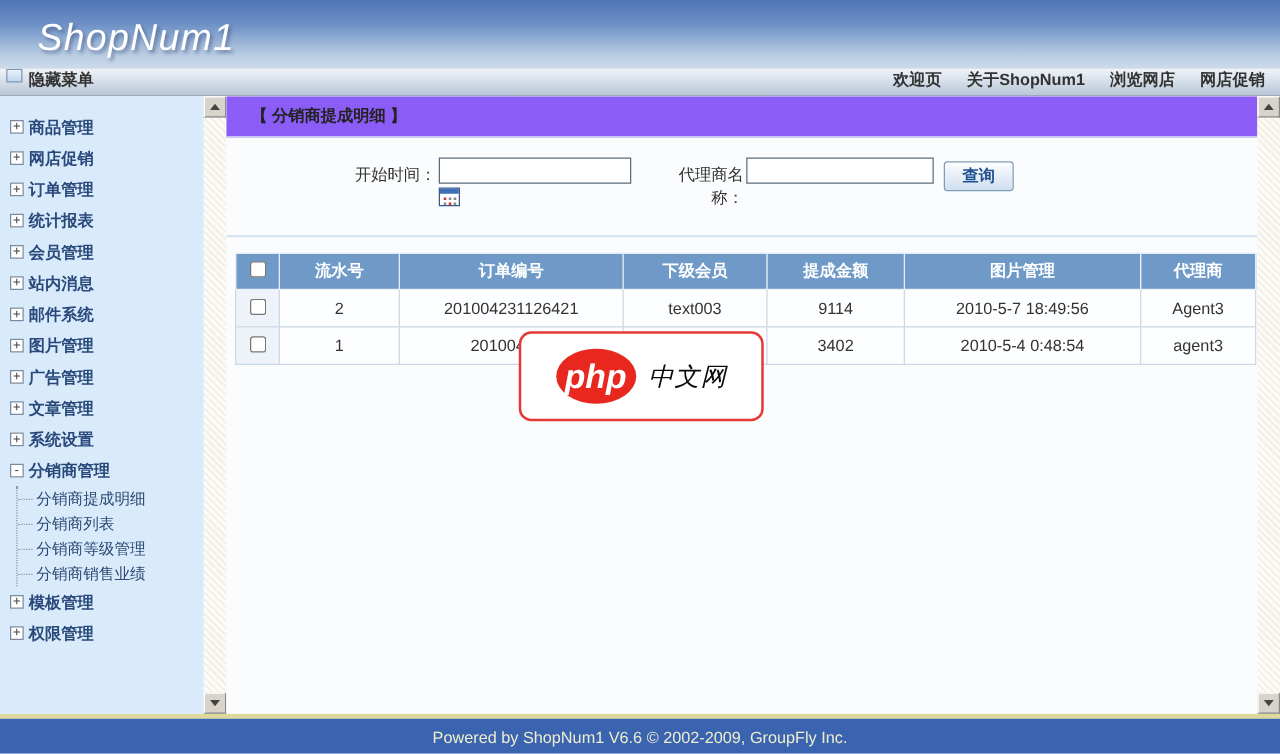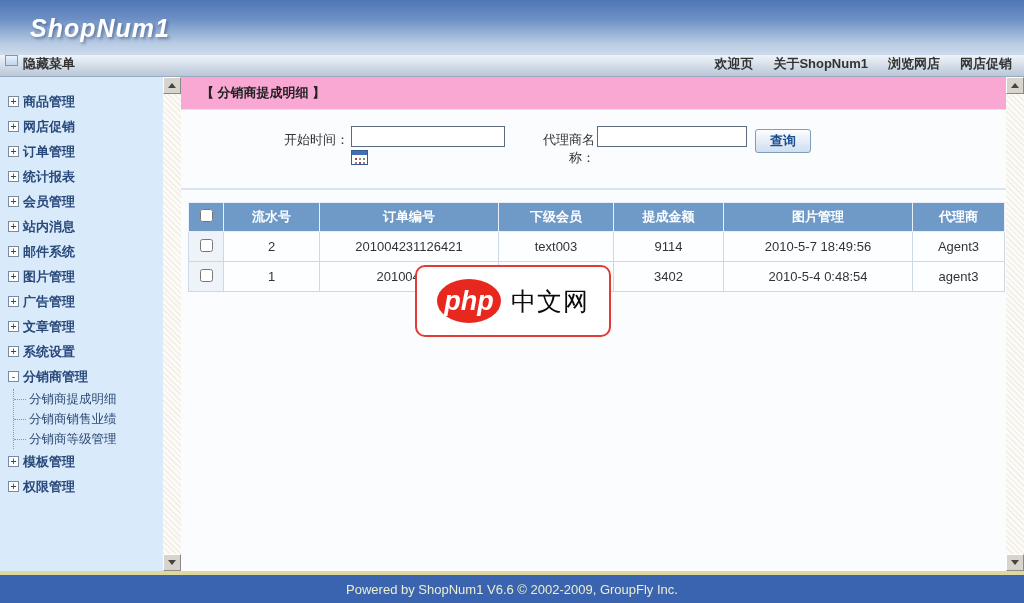--- a/index.html
+++ b/index.html
@@ -2,21 +2,21 @@
 <html><head>
 <meta charset="utf-8">
 <style>
   * { margin:0; padding:0; box-sizing:border-box; }
   html,body { width:1024px; height:603px; }
   body { font-family:"Liberation Sans","DejaVu Sans",sans-serif; font-size:13px; color:#333; background:#fff; }
   .page { position:relative; width:1024px; height:603px; overflow:hidden; background:#fafcfe; }
 
   
   .header { height:55px; background:linear-gradient(#4f76b4 0%, #6d90c5 35%, #b9cce3 80%, #cddbec 100%); position:relative; }
-  .logo { position:absolute; left:30px; top:14px; color:#fff; font-size:25px; font-weight:bold; font-style:italic; letter-spacing:1px; text-shadow:2px 2px 3px rgba(40,60,100,.45); }
+  .logo { position:absolute; left:30px; top:14px; color:#fff; font-size:30px; font-weight:normal; font-style:italic; letter-spacing:1px; text-shadow:2px 2px 3px rgba(40,60,100,.45); }
 
   
   .topbar { height:22px; background:linear-gradient(#f0f4f9, #b9c7d8); border-bottom:1px solid #99aabf; display:flex; align-items:flex-start; padding:0 12px 0 5px; }
   .win-icon { width:13px; height:11px; border:1px solid #7e97b3; background:linear-gradient(#eaf3fc,#bcd6ee); margin-right:5px; }
   .hide-menu { font-weight:bold; color:#333; cursor:pointer; }
   .top-links { margin-left:auto; display:flex; gap:20px; font-weight:bold; }
   .top-links span { cursor:pointer; color:#333; }
 
   
   .body-row { display:flex; height:494px; }
@@ -29,21 +29,21 @@
   .child-item::before { content:""; display:inline-block; width:12px; border-top:1px dotted #8899aa; margin-right:3px; }
 
   
   .vscroll { width:18px; background:repeating-linear-gradient(45deg,#f4f1ea 0 2px,#fdfcf9 2px 4px); display:flex; flex-direction:column; justify-content:space-between; }
   .sb-btn { height:17px; background:#d8d4cb; border:1px solid; border-color:#fff #8a8a8a #8a8a8a #fff; display:flex; align-items:center; justify-content:center; cursor:pointer; }
   .sb-btn.up::after { content:""; border-left:4px solid transparent; border-right:4px solid transparent; border-bottom:5px solid #444; }
   .sb-btn.down::after { content:""; border-left:4px solid transparent; border-right:4px solid transparent; border-top:5px solid #444; }
 
   
   .content { flex:1; background:#fafcfe; overflow:hidden; }
-  .title-bar { height:33px; background:#f9a8d4; border-bottom:1px solid #dbe6f1; display:flex; align-items:center; padding-left:20px; }
+  .title-bar { height:33px; background:#8b5cf6; border-bottom:1px solid #dbe6f1; display:flex; align-items:center; padding-left:20px; }
   .page-title { font-weight:bold; color:#222; }
 
   .form-area { height:80px; border-bottom:2px solid #d9e6f2; display:flex; align-items:flex-start; padding:16px 0 0 100px; }
   .fgroup { display:flex; align-items:flex-start; margin-right:28px; }
   .flabel { text-align:right; margin-top:5px; color:#333; }
   .flabel.w1 { width:68px; }
   .flabel.w2 { width:50px; }
   .flabel.w3 { width:62px; }
   .fcol { display:flex; flex-direction:column; margin-left:2px; }
   .tbox { width:154px; height:21px; border:1px solid #5b6b7c; background:#fff; padding:0 3px; font-size:12px; }
@@ -58,21 +58,21 @@
   table { border-collapse:collapse; table-layout:fixed; width:816px; border:1px solid #b5c6d6; }
   th { background:#6f9ac8; color:#fff; font-weight:bold; height:29px; border:1px solid #e9eff6; font-size:13px; }
   td { background:#fdfeff; height:30px; border:1px solid #ccd8e4; text-align:center; color:#333; font-size:13px; }
   td.cb, th.cb { background:#edf3f9; }
   th.cb { background:#6f9ac8; }
   input[type=checkbox] { width:13px; height:13px; }
 
   
   .watermark { position:absolute; left:415px; top:265px; width:196px; height:72px; background:#fff; border:2px solid #e53935; border-radius:10px; display:flex; align-items:center; justify-content:center; gap:10px; }
   .php-ellipse { width:64px; height:44px; background:#e8281e; border-radius:50%; display:flex; align-items:center; justify-content:center; color:#fff; font-weight:bold; font-style:italic; font-size:27px; }
-  .wm-text { font-size:25px; color:#0a0a0a; letter-spacing:1px; }
+  .wm-text { font-size:20px; color:#0a0a0a; letter-spacing:1px;font-style:italic; }
 
   
   .footer-line { height:4px; background:#ded89c; }
   .footer { height:28px; background:#3a63b0; color:#eeeecf; display:flex; align-items:center; justify-content:center; font-size:13px; }
 </style>
 </head>
 <body>
 
 <div class="page">
 
@@ -137,22 +137,23 @@
       <div class="menu-item">
           <span class="tree-box">+</span>
           <span>系统设置</span>
         </div>
       <div class="menu-item">
           <span class="tree-box">-</span>
           <span>分销商管理</span>
         </div>
       <div class="children">
         <div class="child-item">分销商提成明细</div>
+        <div class="child-item">分销商列表</div>
+        <div class="child-item">分销商等级管理</div>
         <div class="child-item">分销商销售业绩</div>
-        <div class="child-item">分销商等级管理</div>
       </div>
       <div class="menu-item">
           <span class="tree-box">+</span>
           <span>模板管理</span>
         </div>
       <div class="menu-item">
           <span class="tree-box">+</span>
           <span>权限管理</span>
         </div>
     </div>

